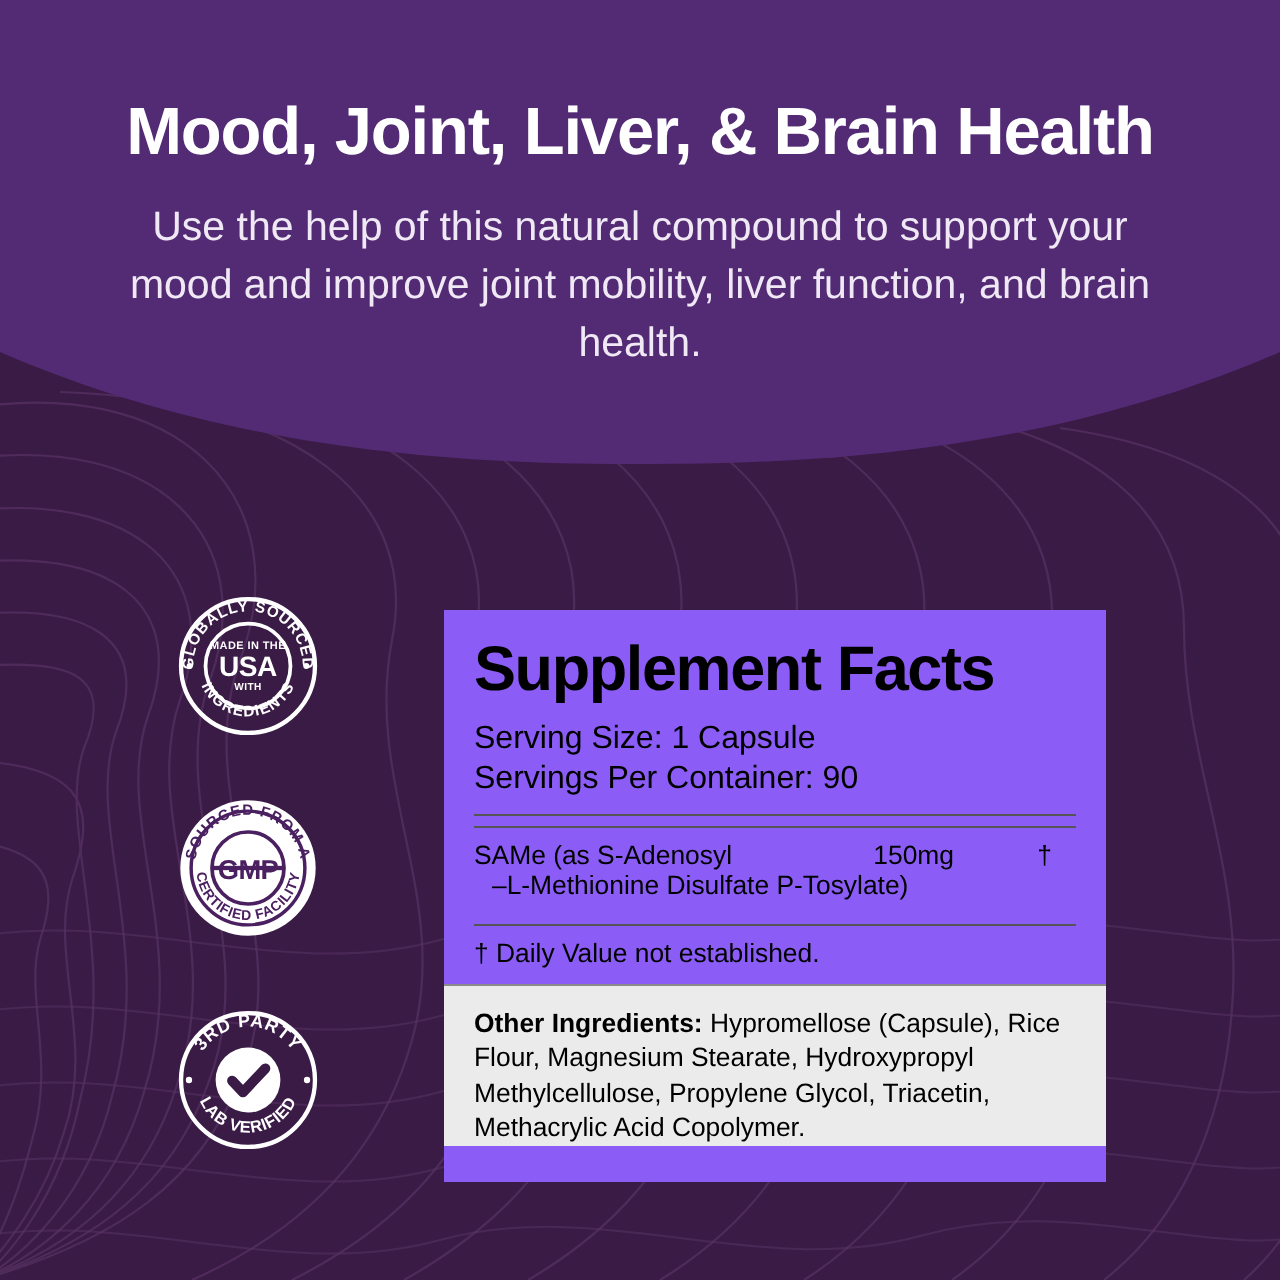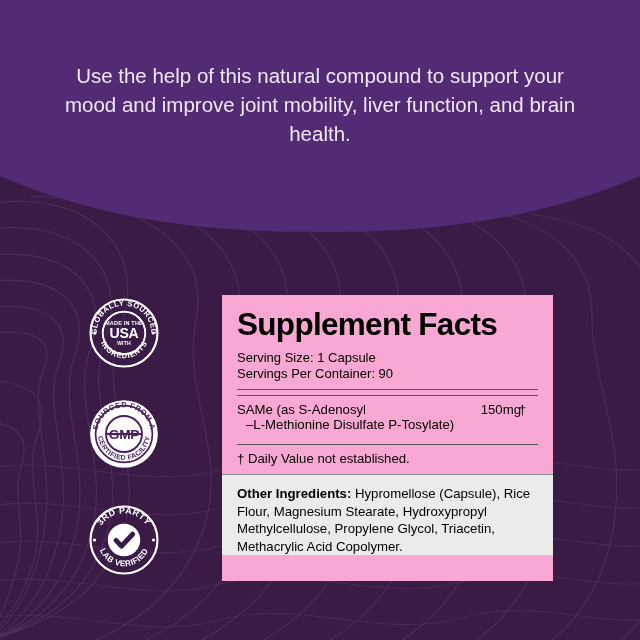--- a/index.html
+++ b/index.html
@@ -34,37 +34,37 @@
   }
 
   
   .badge { position:absolute; left:88px; width:72px; height:72px; z-index:3; }
   #badge-usa  { top:297px; }
   #badge-gmp  { top:398px; }
   #badge-lab  { top:504px; }
 
   
   #panel {
-    position:absolute; left:222px; top:295px; width:331px; height:286px;
-    background:#f9a8d4; z-index:3; padding:14px 15px 0 15px;
+    position:absolute; left:222px; top:305px; width:331px; height:286px;
+    background:#8b5cf6; z-index:3; padding:14px 15px 0 15px;
     font-family:"Liberation Sans", sans-serif; color:#000;
   }
   #panel-title {
     font-size:31.5px; font-weight:bold; letter-spacing:-0.7px;
     line-height:1.0; margin-bottom:9px;
   }
-  .serving-line { font-size:13px; line-height:1.26; }
+  .serving-line { font-size:16px; line-height:1.26; }
   .rule-thin  { border-top:1.4px solid #555; margin:7px 0 0 0; }
   .rule-med   { border-top:1.4px solid #555; margin:5px 0 0 0; }
 
   .row { display:flex; align-items:flex-start; font-size:13.2px; }
   #amount-row { font-weight:bold; padding:5px 0 5px 0; justify-content:space-between; }
 
   #ingredient-block { padding:6px 0 7px 0; position:relative; }
-  .ing-line1 { font-size:13.2px; display:flex; align-items:baseline;gap:44px; }
+  .ing-line1 { font-size:13.2px; display:flex; align-items:baseline; }
   .ing-name  { width:150px; }
   .ing-amt   { width:90px;text-align:right; }
   .ing-dv    { position:absolute; right:12px; top:6px; font-size:13.2px; }
   .ing-line2 { font-size:13.2px; padding-left:9px; }
 
   #footnote { font-size:13.2px; padding:6px 0 8px 0; }
 
   #other-box {
     background:#ebebeb; border-top:1.3px solid #8a8a8a;
     margin:0 -15px; padding:10px 15px 0 15px;
@@ -103,20 +103,21 @@
     <path d="M-20,584 C 60,566 140,606 220,584 C 300,562 380,604 460,582 C 540,560 610,596 660,580"></path>
     <path d="M-20,620 C 60,602 140,642 220,620 C 300,598 380,640 460,618 C 540,596 610,632 660,616"></path>
   </g>
 </svg>
 
 <div id="header">
   <svg id="header-shape" width="640" height="232" viewBox="0 0 640 232">
     <path d="M0,0 L640,0 L640,176 C 520,228 400,232 320,232 C 240,232 120,228 0,176 Z" fill="#532b74"></path>
   </svg>
   <div id="header-content">
+    <div id="headline">Mood, Joint, Liver, &amp; Brain Health</div>
     <div id="subhead">Use the help of this natural compound to support your mood and improve joint mobility, liver function, and brain health.</div>
   </div>
 </div>
 
 <svg class="badge" id="badge-usa" viewBox="0 0 100 100">
   <defs>
     <path id="arc-top-1" d="M 12,50 A 38,38 0 0 1 88,50"></path>
     <path id="arc-bot-1" d="M 15,50 A 35,35 0 0 0 85,50"></path>
   </defs>
   <circle cx="50" cy="50" r="46.5" fill="none" stroke="#ffffff" stroke-width="3"></circle>

